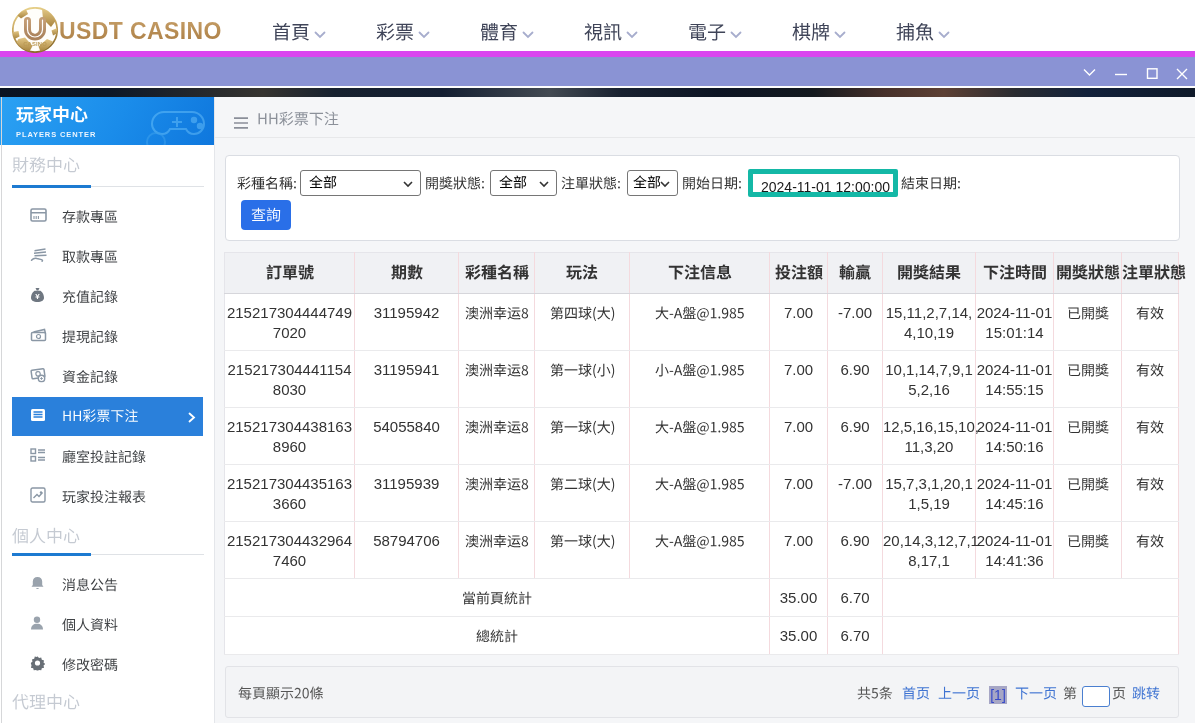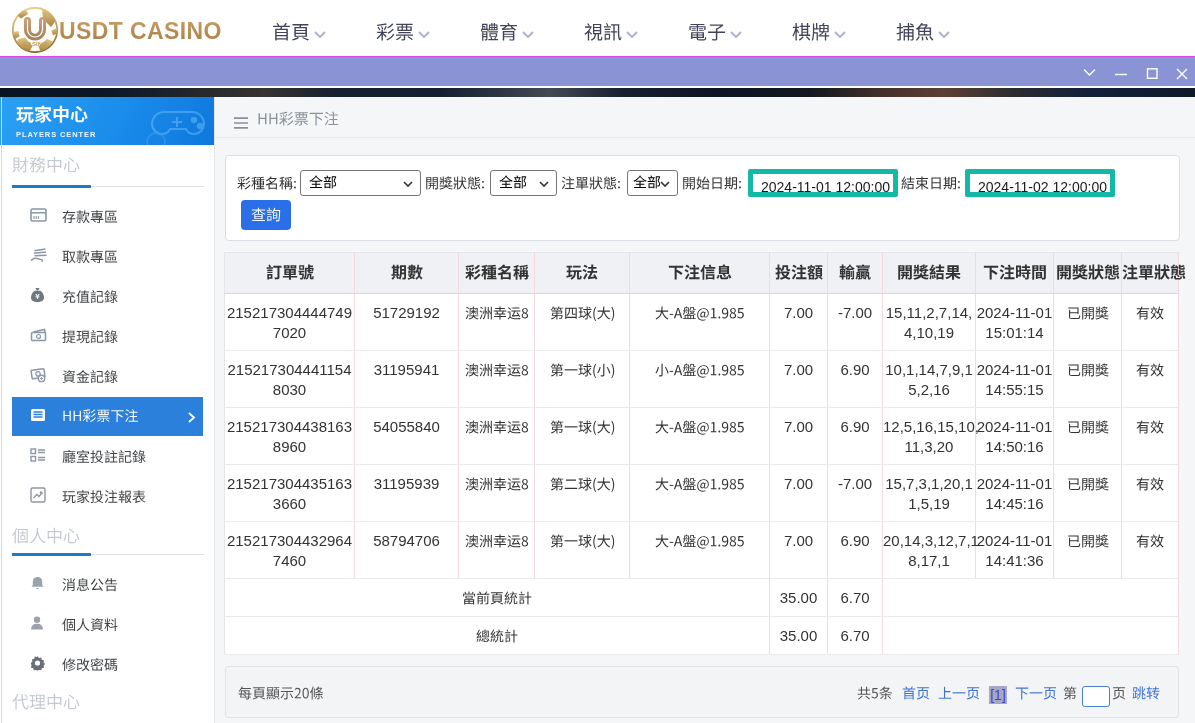--- a/index.html
+++ b/index.html
@@ -1,20 +1,20 @@
 <!DOCTYPE html>
 <html><head><meta charset="utf-8">
 <style>
 *{margin:0;padding:0;box-sizing:border-box}
 html,body{width:1195px;height:723px;overflow:hidden}
 body{font-family:"Liberation Sans",sans-serif;position:relative;background:#f5f6f8}
 .abs{position:absolute}
 svg.cg{display:inline-block}
 
-#top{position:absolute;left:0;top:0;width:1195px;height:57px;background:#fff;border-bottom:1px solid #d946ef}
+#top{position:absolute;left:0;top:0;width:1195px;height:57px;background:#fff;border-bottom:6px solid #d946ef}
 .nav{position:absolute;top:5px;height:56px;display:flex;align-items:center}
 
 #tbar{position:absolute;left:0;top:57px;width:1195px;height:29px;background:#8a93d4}
 #gapw{position:absolute;left:0;top:86px;width:1195px;height:2px;background:#fdfdfd}
 #dstrip{position:absolute;left:0;top:88px;width:1195px;height:9px;
 background:linear-gradient(90deg,#0a1322 0%,#0c1727 9%,#363430 22%,#17212f 28%,#141f32 37%,#434a52 46%,#182130 52%,#0d1524 60%,#14191f 68%,#46302a 74%,#5d4034 79%,#2a2c31 85%,#12213b 91%,#0e1929 100%)}
 
 #side{position:absolute;left:0;top:97px;width:215px;height:626px;background:#fff;border-right:1px solid #e4e6ea}
 #shead{position:absolute;left:0;top:0;width:214px;height:48px;background:linear-gradient(118deg,#2ba1f3 0%,#1a8cea 55%,#0f77dd 100%);overflow:hidden}
 .sect{position:absolute;left:12px}
@@ -479,21 +479,20 @@
     <div class="inp" style="left:533px;top:72px;width:150px">2024-11-01 12:00:00</div>
     <div class="abs" style="left:686px;top:77px"><svg class="cg" width="60" height="18" style="vertical-align:-4.7px;">
         <g fill="#333" transform="translate(0,13.30) scale(0.01400,-0.01400)">
           <use href="#g73r" x="0"></use>
           <use href="#g74r" x="1000"></use>
           <use href="#g71r" x="2000"></use>
           <use href="#g72r" x="3000"></use>
           <use href="#g62r" x="4000"></use>
         </g>
       </svg></div>
-    <div class="inp" style="left:750px;top:72px;width:150px">2024-11-02 12:00:00</div>
     <div id="qbtn"><svg class="cg" width="30" height="20" style="vertical-align:-5.8px;">
         <g fill="#ffffff" transform="translate(0,14.25) scale(0.01500,-0.01500)">
           <use href="#g75r" x="0"></use>
           <use href="#g76r" x="1000"></use>
         </g>
       </svg></div>
     <table>
       <colgroup>
         <col style="width:130px">
         <col style="width:104px">
@@ -587,21 +586,21 @@
                 <use href="#g78b" x="1000"></use>
                 <use href="#g101b" x="2000"></use>
                 <use href="#g102b" x="3000"></use>
               </g>
             </svg></th>
         </tr>
       </thead>
       <tbody>
         <tr>
           <td class="num">215217304444749<br>7020</td>
-          <td class="num">51729192</td>
+          <td class="num">31195942</td>
           <td><svg class="cg" width="64" height="18" style="vertical-align:-4.7px;">
               <g fill="#333333" transform="translate(0,13.30) scale(0.01400,-0.01400)">
                 <use href="#g103r" x="0"></use>
                 <use href="#g104r" x="1000"></use>
                 <use href="#g105r" x="2000"></use>
                 <use href="#g106r" x="3000"></use>
                 <use href="#g107r" x="4000"></use>
               </g>
             </svg></td>
           <td><svg class="cg" width="65" height="18" style="vertical-align:-4.7px;">

